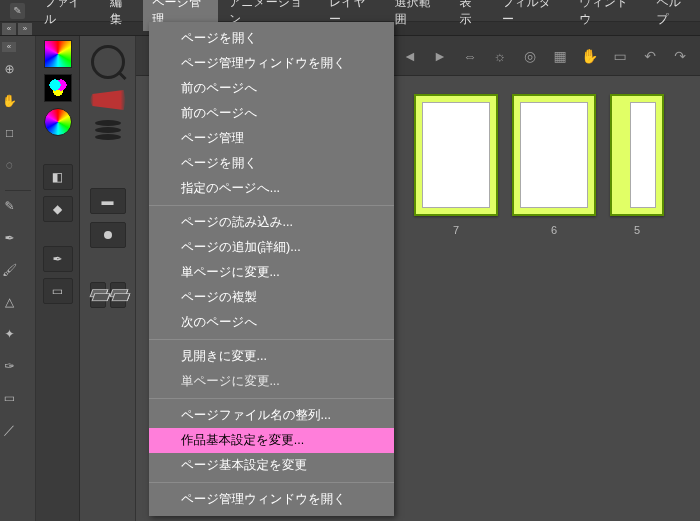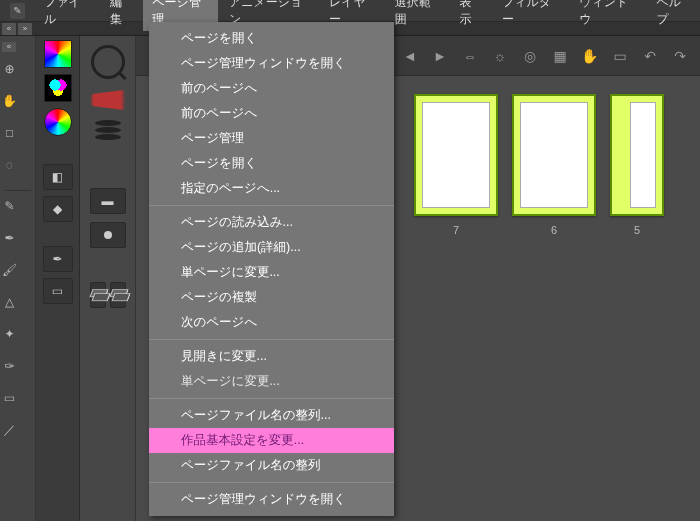--- a/index.html
+++ b/index.html
@@ -58,21 +58,21 @@
   .thumb { display:flex; flex-direction:column; align-items:center;}
   .page { width:84px; height:122px; background:#e1ff66; border:2px solid #5b8f00; padding:6px; position:relative; box-shadow: 0 1px 2px rgba(0,0,0,.4);}
   .page .inner { width:100%; height:100%; background:#fff; border:1px solid #aaa; }
   .page.cut{ width:54px; overflow:hidden; padding-left:18px;}
   .thumb .num { margin-top:8px; color:#bbb; font-size:11px;}
 
   
   .dropdown { position:absolute; left:149px; top:22px; width:245px; background:#767676; color:#fff; box-shadow: 2px 2px 6px rgba(0,0,0,.5); z-index:50; padding:4px 0;}
   .dd-item { padding:4px 32px; font-size:12.5px; color:#fff; position:relative;}
   .dd-item.disabled { color:#e5e5e5; }
-  .dd-item.highlight { background:#ff7eda; color:#701a75; }
+  .dd-item.highlight { background:#ff7eda; color:#000000; }
   .dd-sep { height:1px; background:#8b8b8b; margin:4px 0;}
 </style>
 </head>
 <body>
 
 <div class="menubar">
   <div class="app-icon">✎</div>
 
   <div class="menu-item">ファイル</div>
     <div class="menu-item">編集</div>
@@ -99,21 +99,21 @@
     <div class="dd-item">ページの追加(詳細)...</div>
     <div class="dd-item">単ページに変更...</div>
     <div class="dd-item">ページの複製</div>
     <div class="dd-item">次のページへ</div>
     <div class="dd-sep"></div>
     <div class="dd-item">見開きに変更...</div>
     <div class="dd-item disabled">単ページに変更...</div>
     <div class="dd-sep"></div>
     <div class="dd-item">ページファイル名の整列...</div>
     <div class="dd-item highlight">作品基本設定を変更...</div>
-    <div class="dd-item">ページファイル名の整列</div>
+    <div class="dd-item">ページ基本設定を変更</div>
     <div class="dd-sep"></div>
     <div class="dd-item">ページ管理ウィンドウを開く</div>
   </div>
 
 <div class="tabstrip">
   <div class="chev l">«</div>
   <div class="chev">»</div>
   <div class="spacer"></div>
 </div>
 

